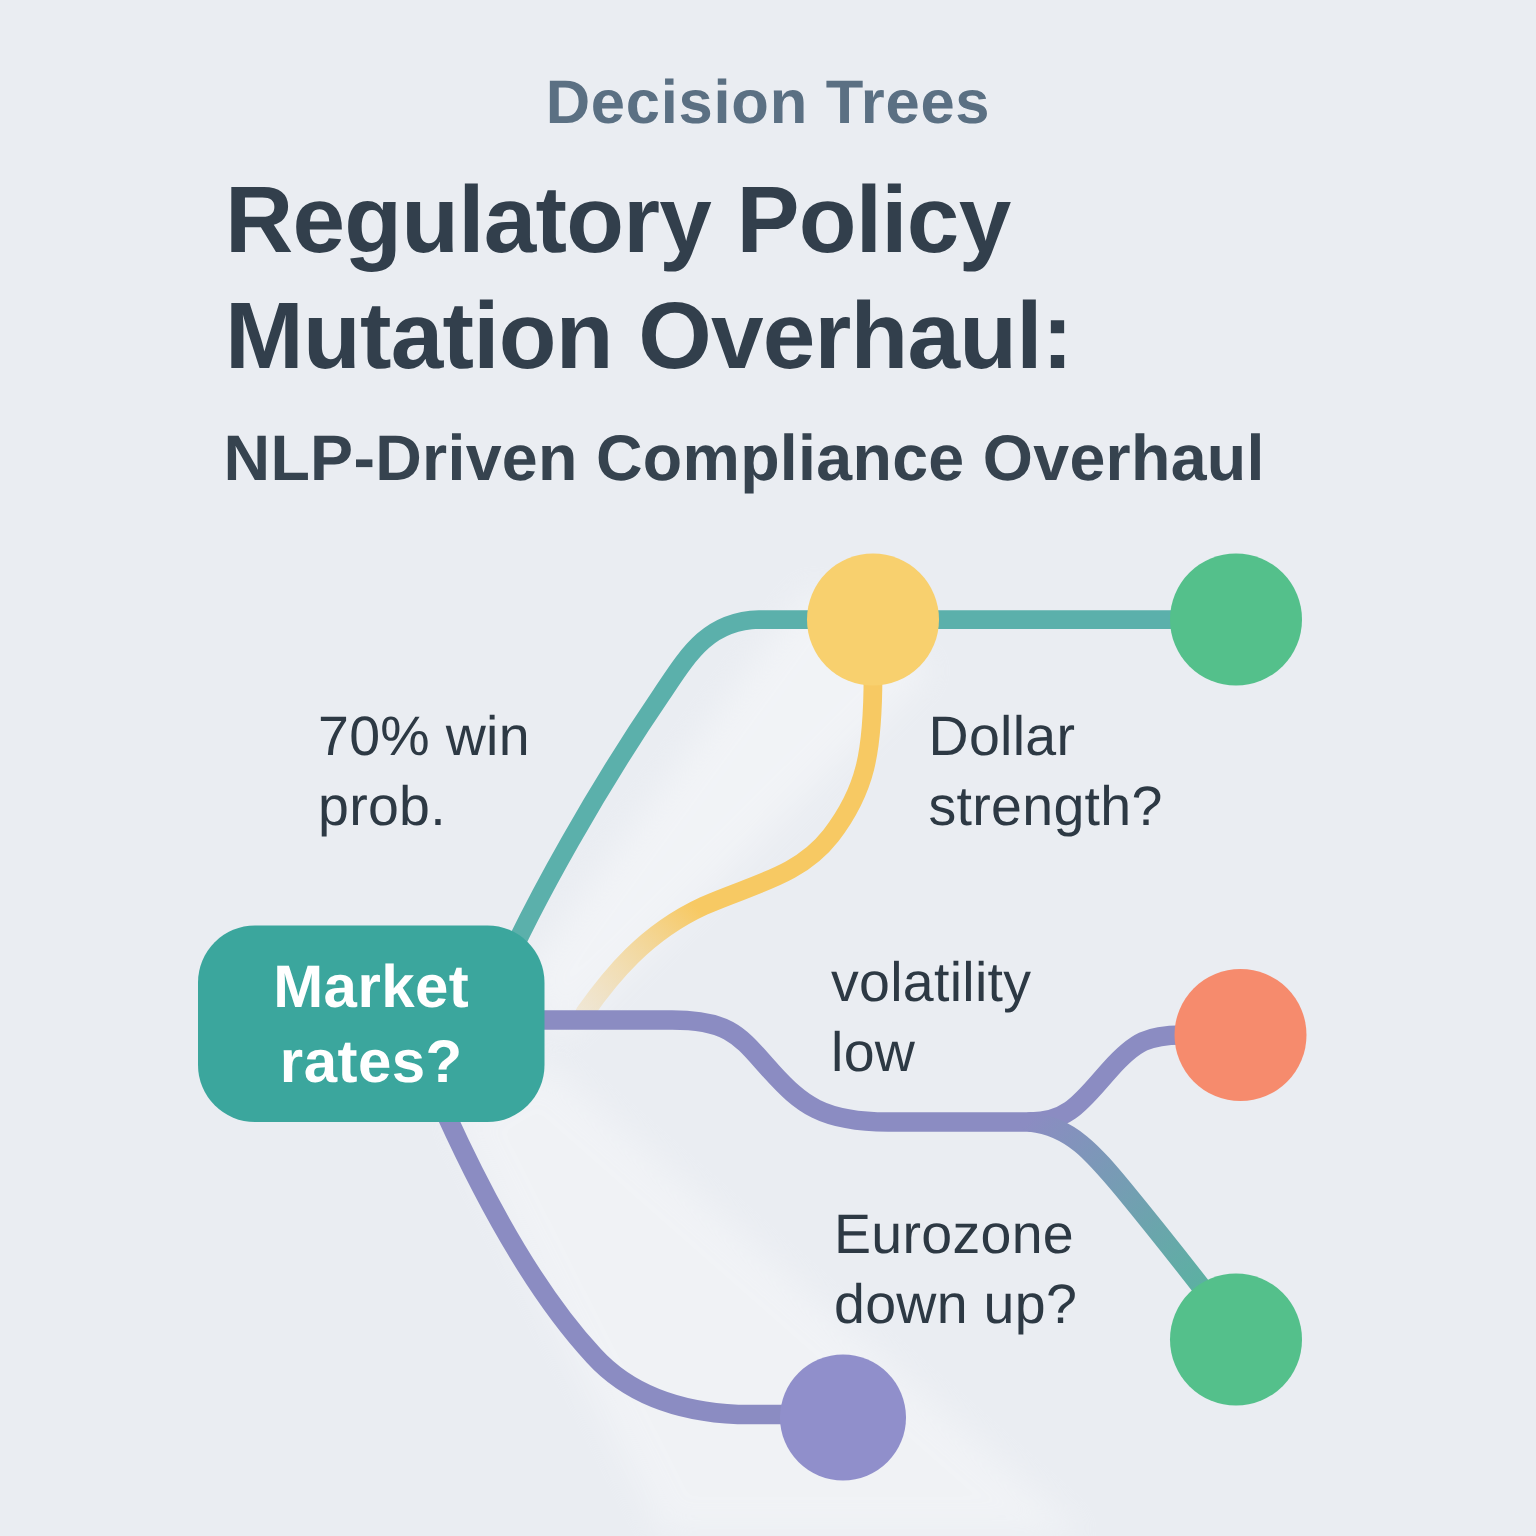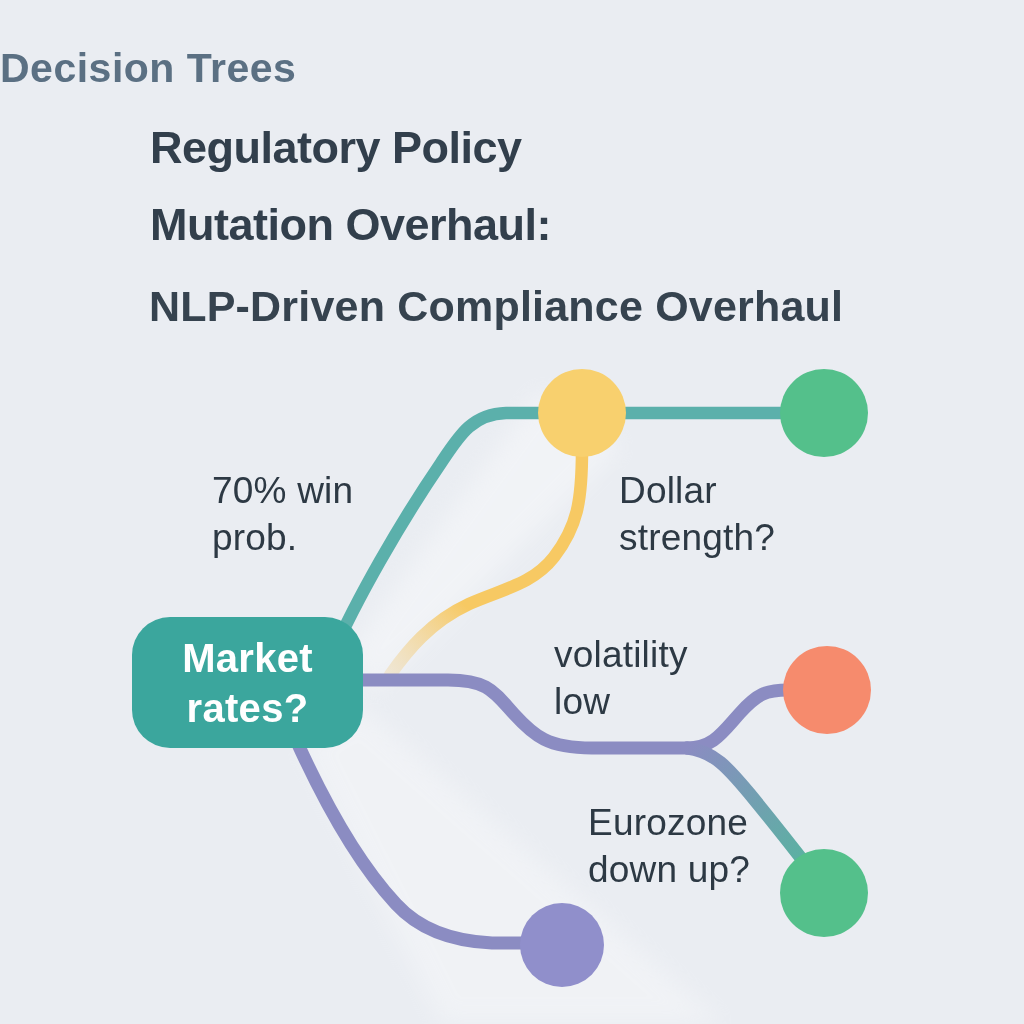--- a/index.html
+++ b/index.html
@@ -31,30 +31,31 @@
     line-height: 47px;
     font-weight: 400;
     letter-spacing: 0.2px;
     white-space: nowrap;
   }
   .eyebrow {
     position: absolute;
     left: 0;
     right: 0;
     top: 45px;
+    text-align: center;
     font-size: 41px;
     font-weight: 600;
     color: #5b7083;
     letter-spacing: 0.5px;
   }
   .title {
     position: absolute;
     left: 150px;
     top: 109px;
-    font-size: 45px;
+    font-size: 63px;
     line-height: 77px;
     font-weight: 700;
     color: #323f4c;
     letter-spacing: -0.5px;
     white-space: nowrap;
   }
   .subtitle {
     position: absolute;
     left: 149px;
     top: 282px;
@@ -148,18 +149,18 @@
   <div class="txt" style="left:619px; top:467px;">
     <div>Dollar</div>
     <div>strength?</div>
   </div>
 
   <div class="txt" style="left:554px; top:631px;">
     <div>volatility</div>
     <div>low</div>
   </div>
 
-  <div class="txt" style="left:556px; top:799px;margin-left:32px;">
+  <div class="txt" style="left:556px; top:799px;">
     <div>Eurozone</div>
     <div>down up?</div>
   </div>
 
 </div>
 
 </body></html>

